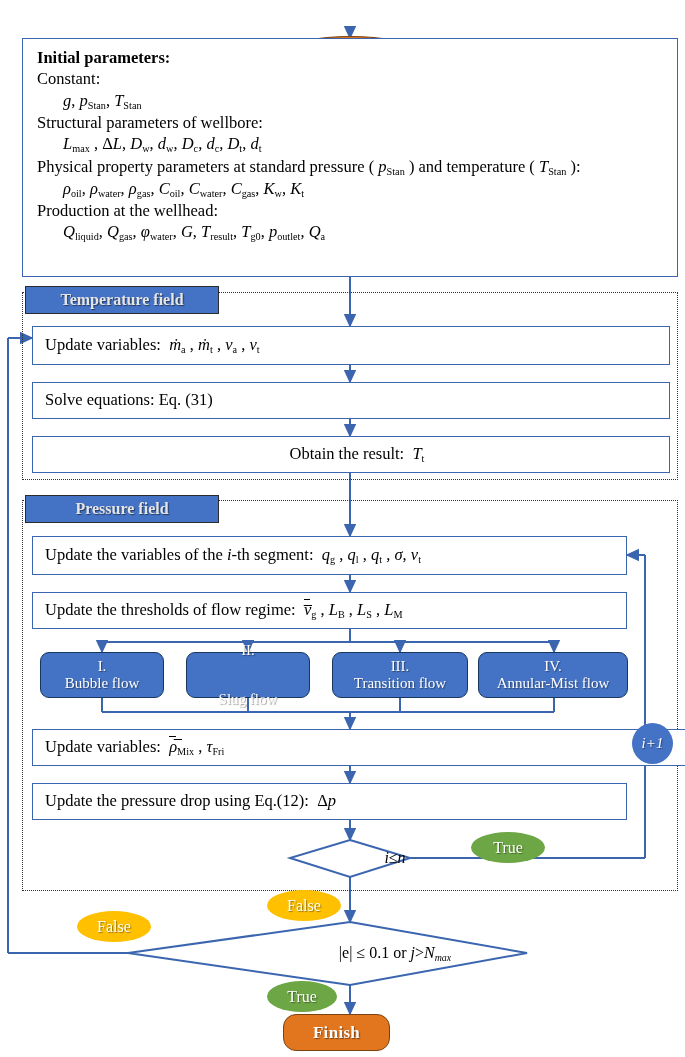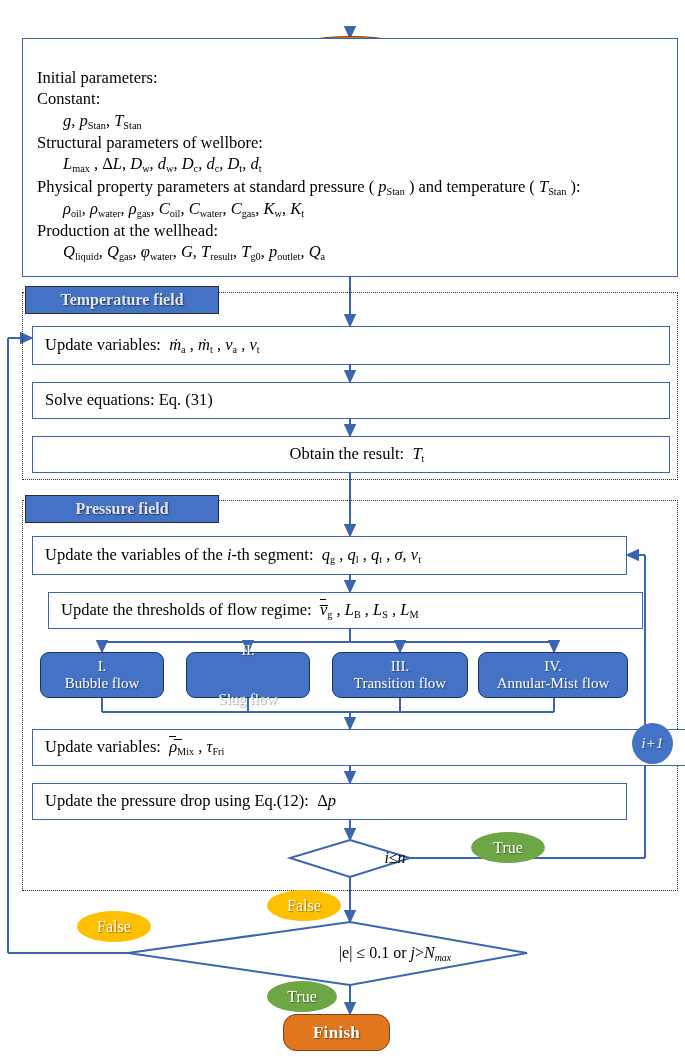--- a/index.html
+++ b/index.html
@@ -111,21 +111,21 @@
   }
 
   
   .paramsbox {
     background: #ffffff;
     border: 1.5px solid #3B66AF;
     padding: 8px 10px 6px 14px;
     font-size: 16.5px;
     line-height: 1.30;
   }
-  .paramsbox .hdr { font-weight: normal; margin-top: 20px; }
+  .paramsbox .hdr { font-weight: bold; }
   .paramsbox .ind { padding-left: 26px; }
   .it { font-style: italic; }
   sub { font-size: 0.62em; font-style: normal; vertical-align: -0.28em; }
   .ovl { position: relative; }
   .ovl::before {
     content: "";
     position: absolute;
     left: 3%; right: 14%;
     top: -0.06em;
     border-top: 1.2px solid #000;
@@ -230,21 +230,21 @@
 <div class="abs dotframe" style="left:22px; top:500px; width:656px; height:391px;"></div>
 
 <div class="abs sectiontab" style="left:25px; top:495px; width:194px; height:28px;">
   <span>Pressure field</span>
 </div>
 
 <div class="abs procbox" style="left:32px; top:536px; width:595px; height:39px;">
   <span>Update the variables of the <span class="it">i</span>-th segment: &nbsp;<span class="it">q</span><sub>g</sub> , <span class="it">q</span><sub>l</sub> , <span class="it">q</span><sub>t</sub> , <span class="it">σ</span>, <span class="it">v</span><sub>t</sub></span>
 </div>
 
-<div class="abs procbox" style="left:48px; top:592px; width:595px; height:37px;">
+<div class="abs procbox" style="left:32px; top:592px; width:595px; height:37px;">
   <span>Update the thresholds of flow regime: &nbsp;<span class="it ovl">v̅</span><sub>g</sub> , <span class="it">L</span><sub>B</sub> , <span class="it">L</span><sub>S</sub> , <span class="it">L</span><sub>M</sub></span>
 </div>
 
 <div class="abs regime" style="left:40px; top:652px; width:124px; height:46px;">
   <span>I.</span>
   <span>Bubble flow</span>
 </div>
 <div class="abs regime" style="left:186px; top:652px; width:124px; height:46px;gap:32px;">
   <span>II.</span>
   <span>Slug flow</span>

